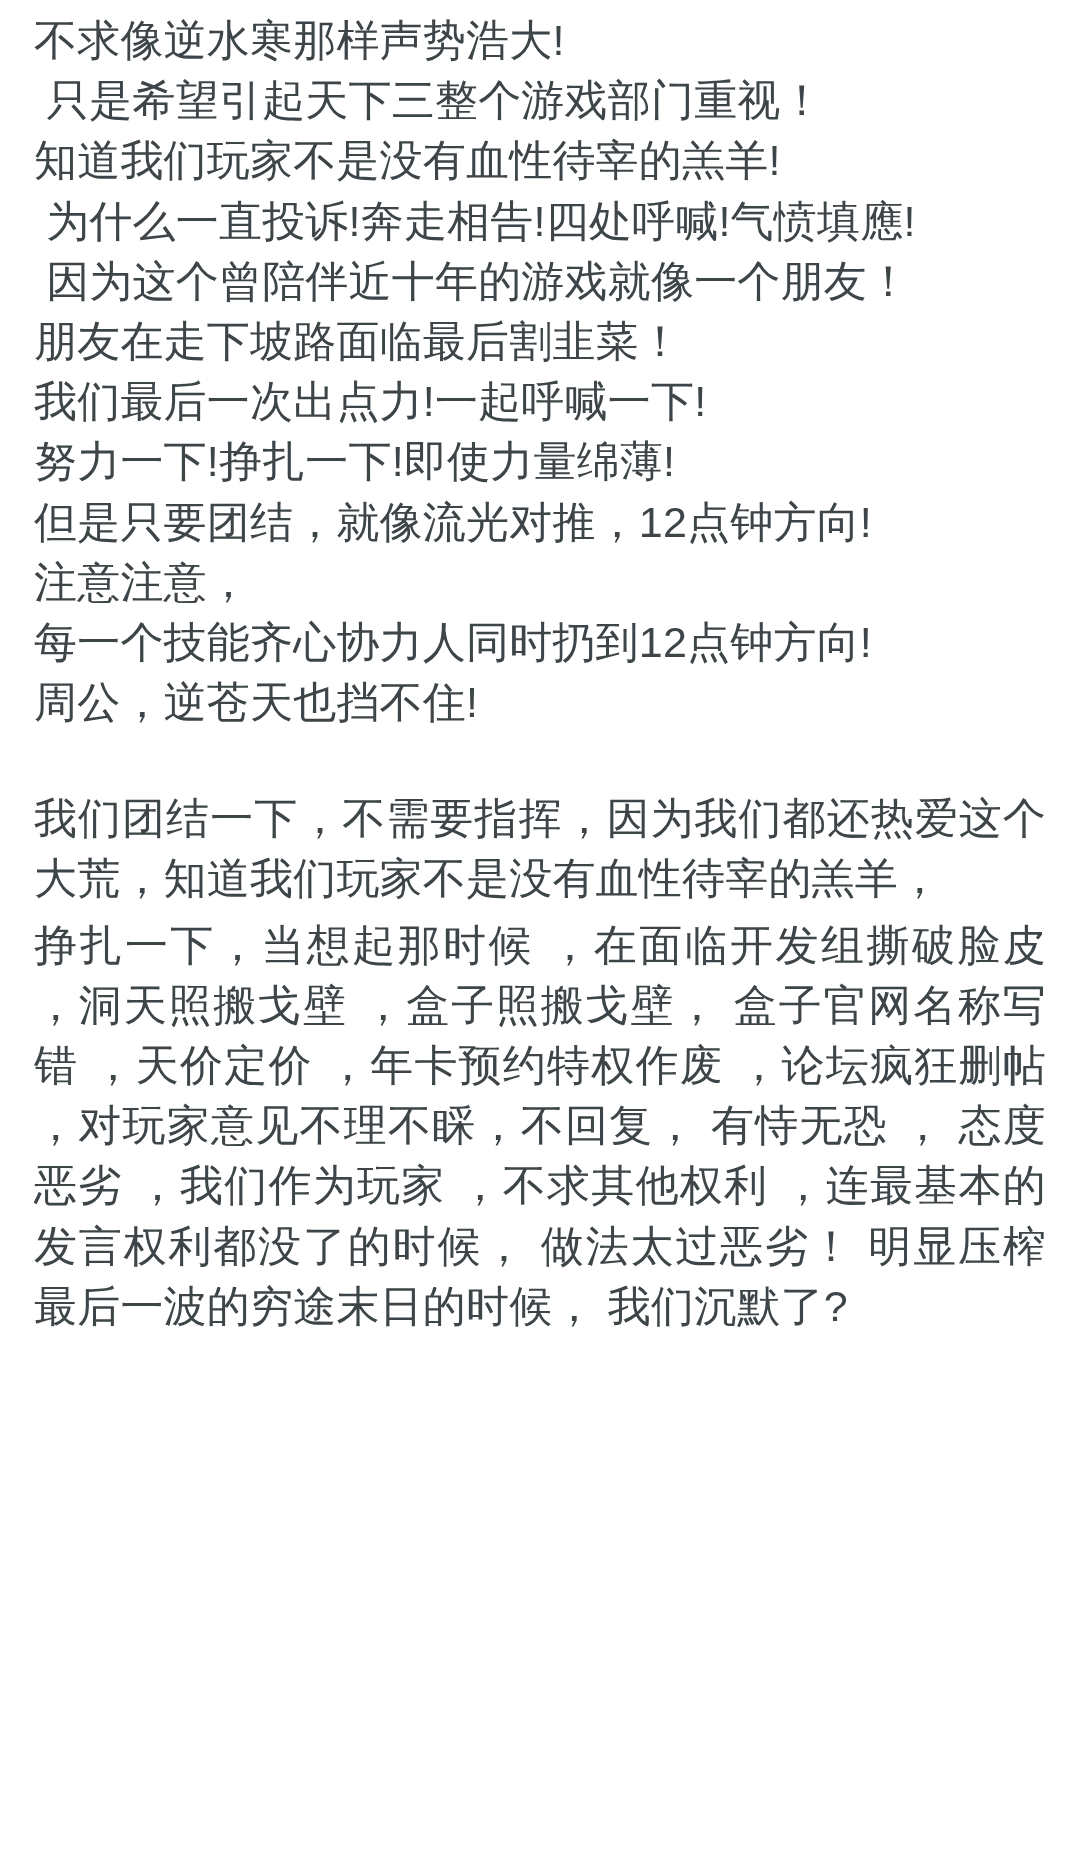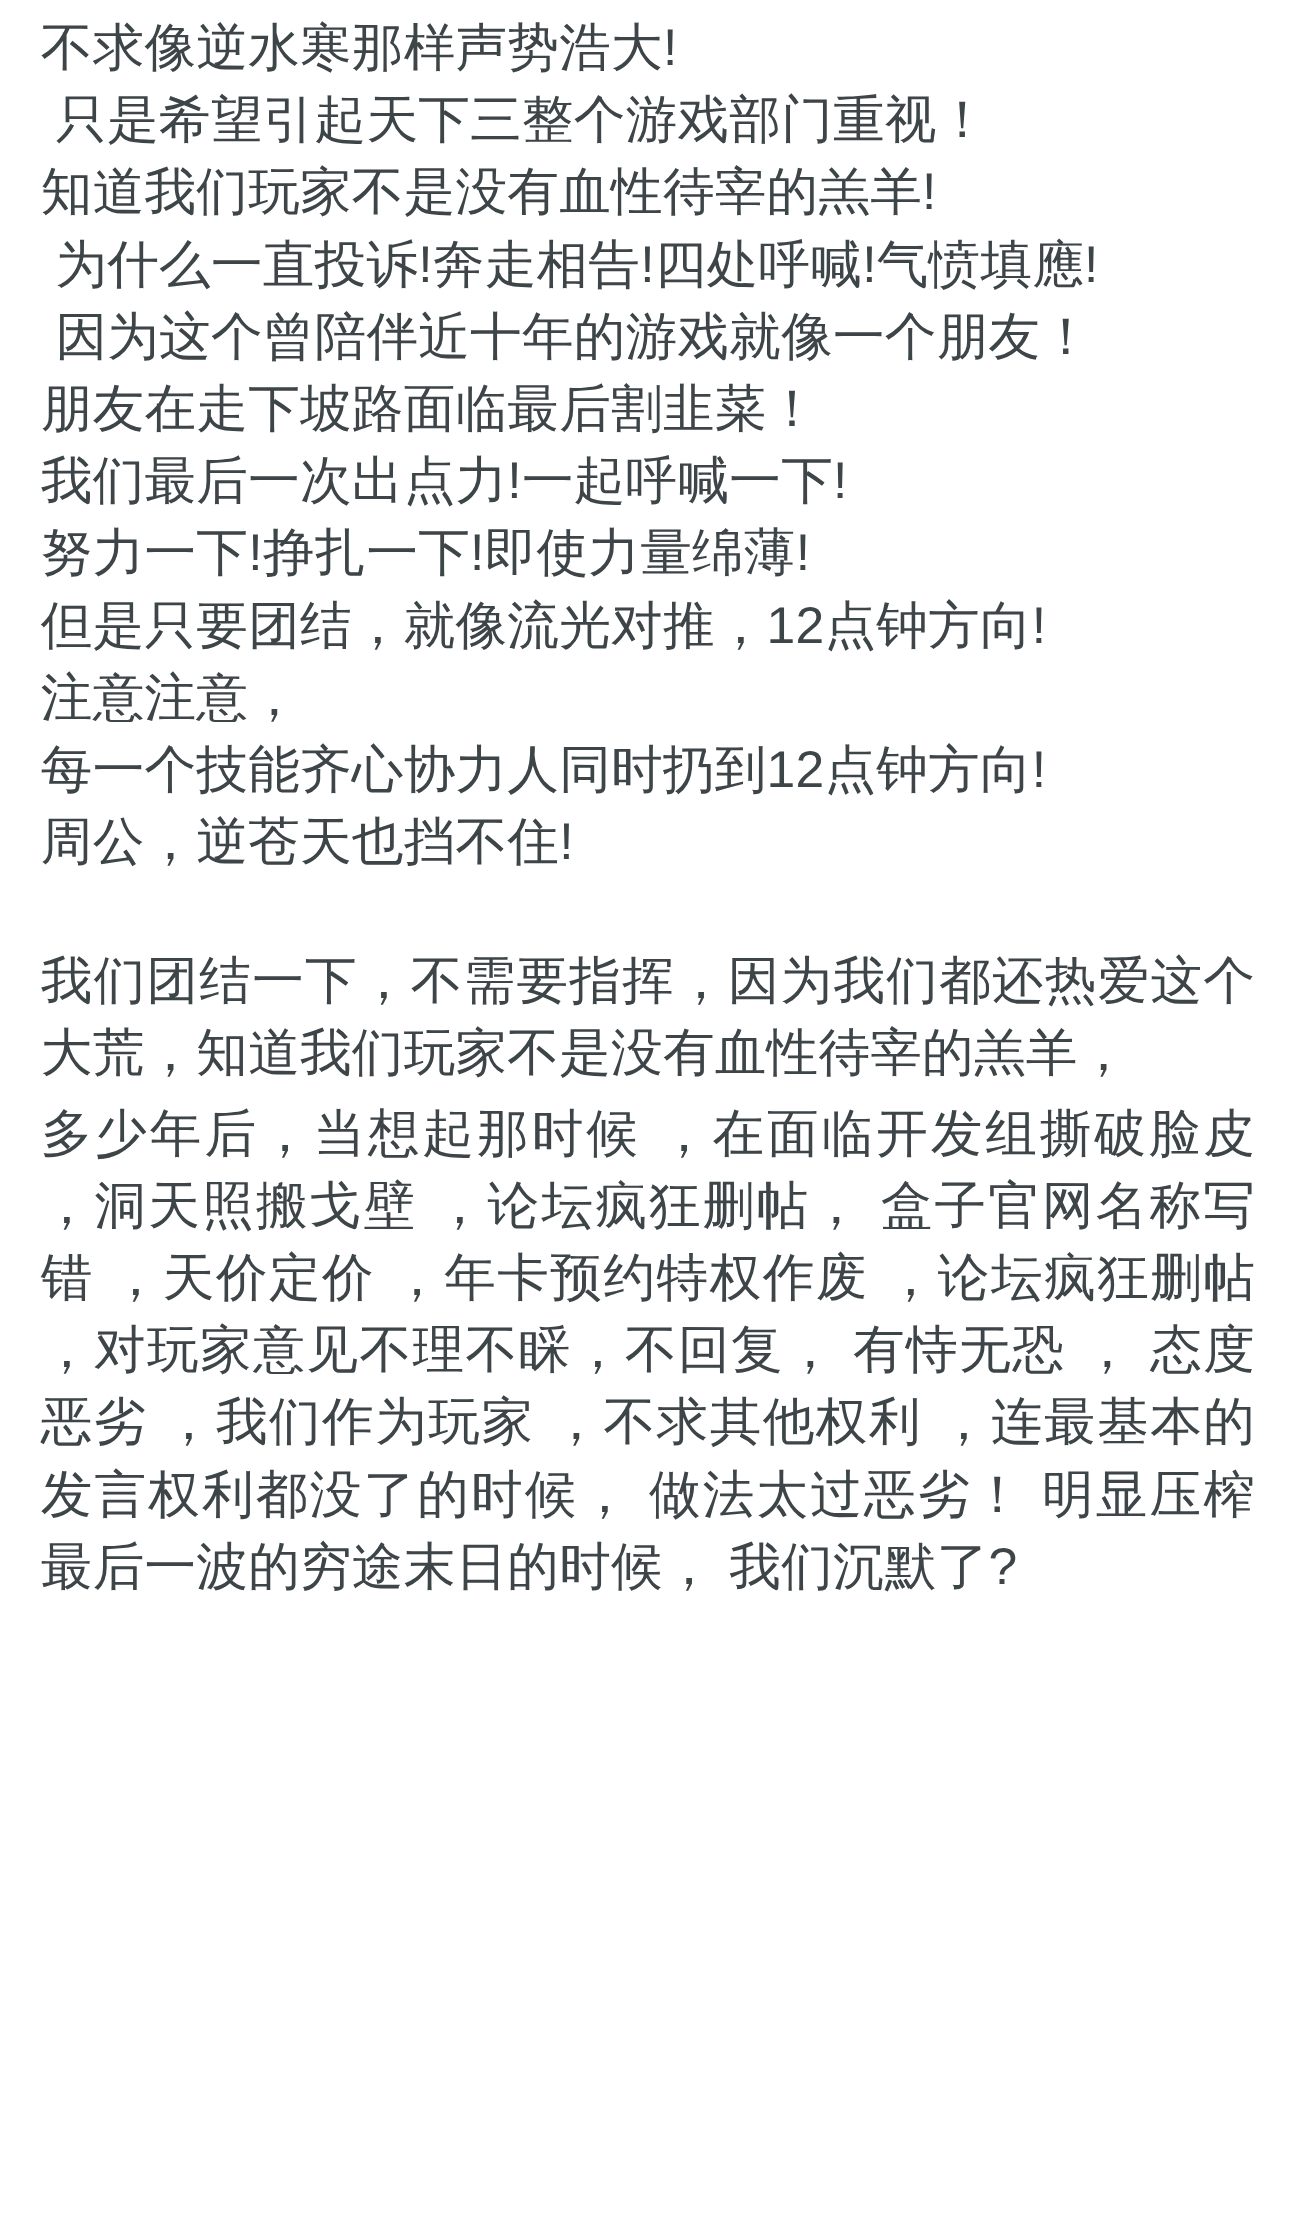--- a/index.html
+++ b/index.html
@@ -63,16 +63,16 @@
 但是只要团结，就像流光对推，12点钟方向!
 注意注意，
 每一个技能齐心协力人同时扔到12点钟方向!
 周公，逆苍天也挡不住!</p>
   </div>
 
   <div class="spacer"></div>
 
   <div class="block para-2">
     <p class="first">我们团结一下，不需要指挥，因为我们都还热爱这个大荒，知道我们玩家不是没有血性待宰的羔羊，</p>
-    <p>多少年后，当想起那时候 ，在面临开发组撕破脸皮 ，洞天照搬戈壁 ，论坛疯狂删帖， 盒子官网名称写错 ，天价定价 ，年卡预约特权作废 ，论坛疯狂删帖 ，对玩家意见不理不睬，不回复， 有恃无恐 ， 态度恶劣 ，我们作为玩家 ，不求其他权利 ，连最基本的发言权利都没了的时候， 做法太过恶劣！ 明显压榨最后一波的穷途末日的时候， 我们沉默了?</p>
+    <p>挣扎一下，当想起那时候 ，在面临开发组撕破脸皮 ，洞天照搬戈壁 ，盒子照搬戈壁， 盒子官网名称写错 ，天价定价 ，年卡预约特权作废 ，论坛疯狂删帖 ，对玩家意见不理不睬，不回复， 有恃无恐 ， 态度恶劣 ，我们作为玩家 ，不求其他权利 ，连最基本的发言权利都没了的时候， 做法太过恶劣！ 明显压榨最后一波的穷途末日的时候， 我们沉默了?</p>
   </div>
 
 </div>
 
 </body></html>

